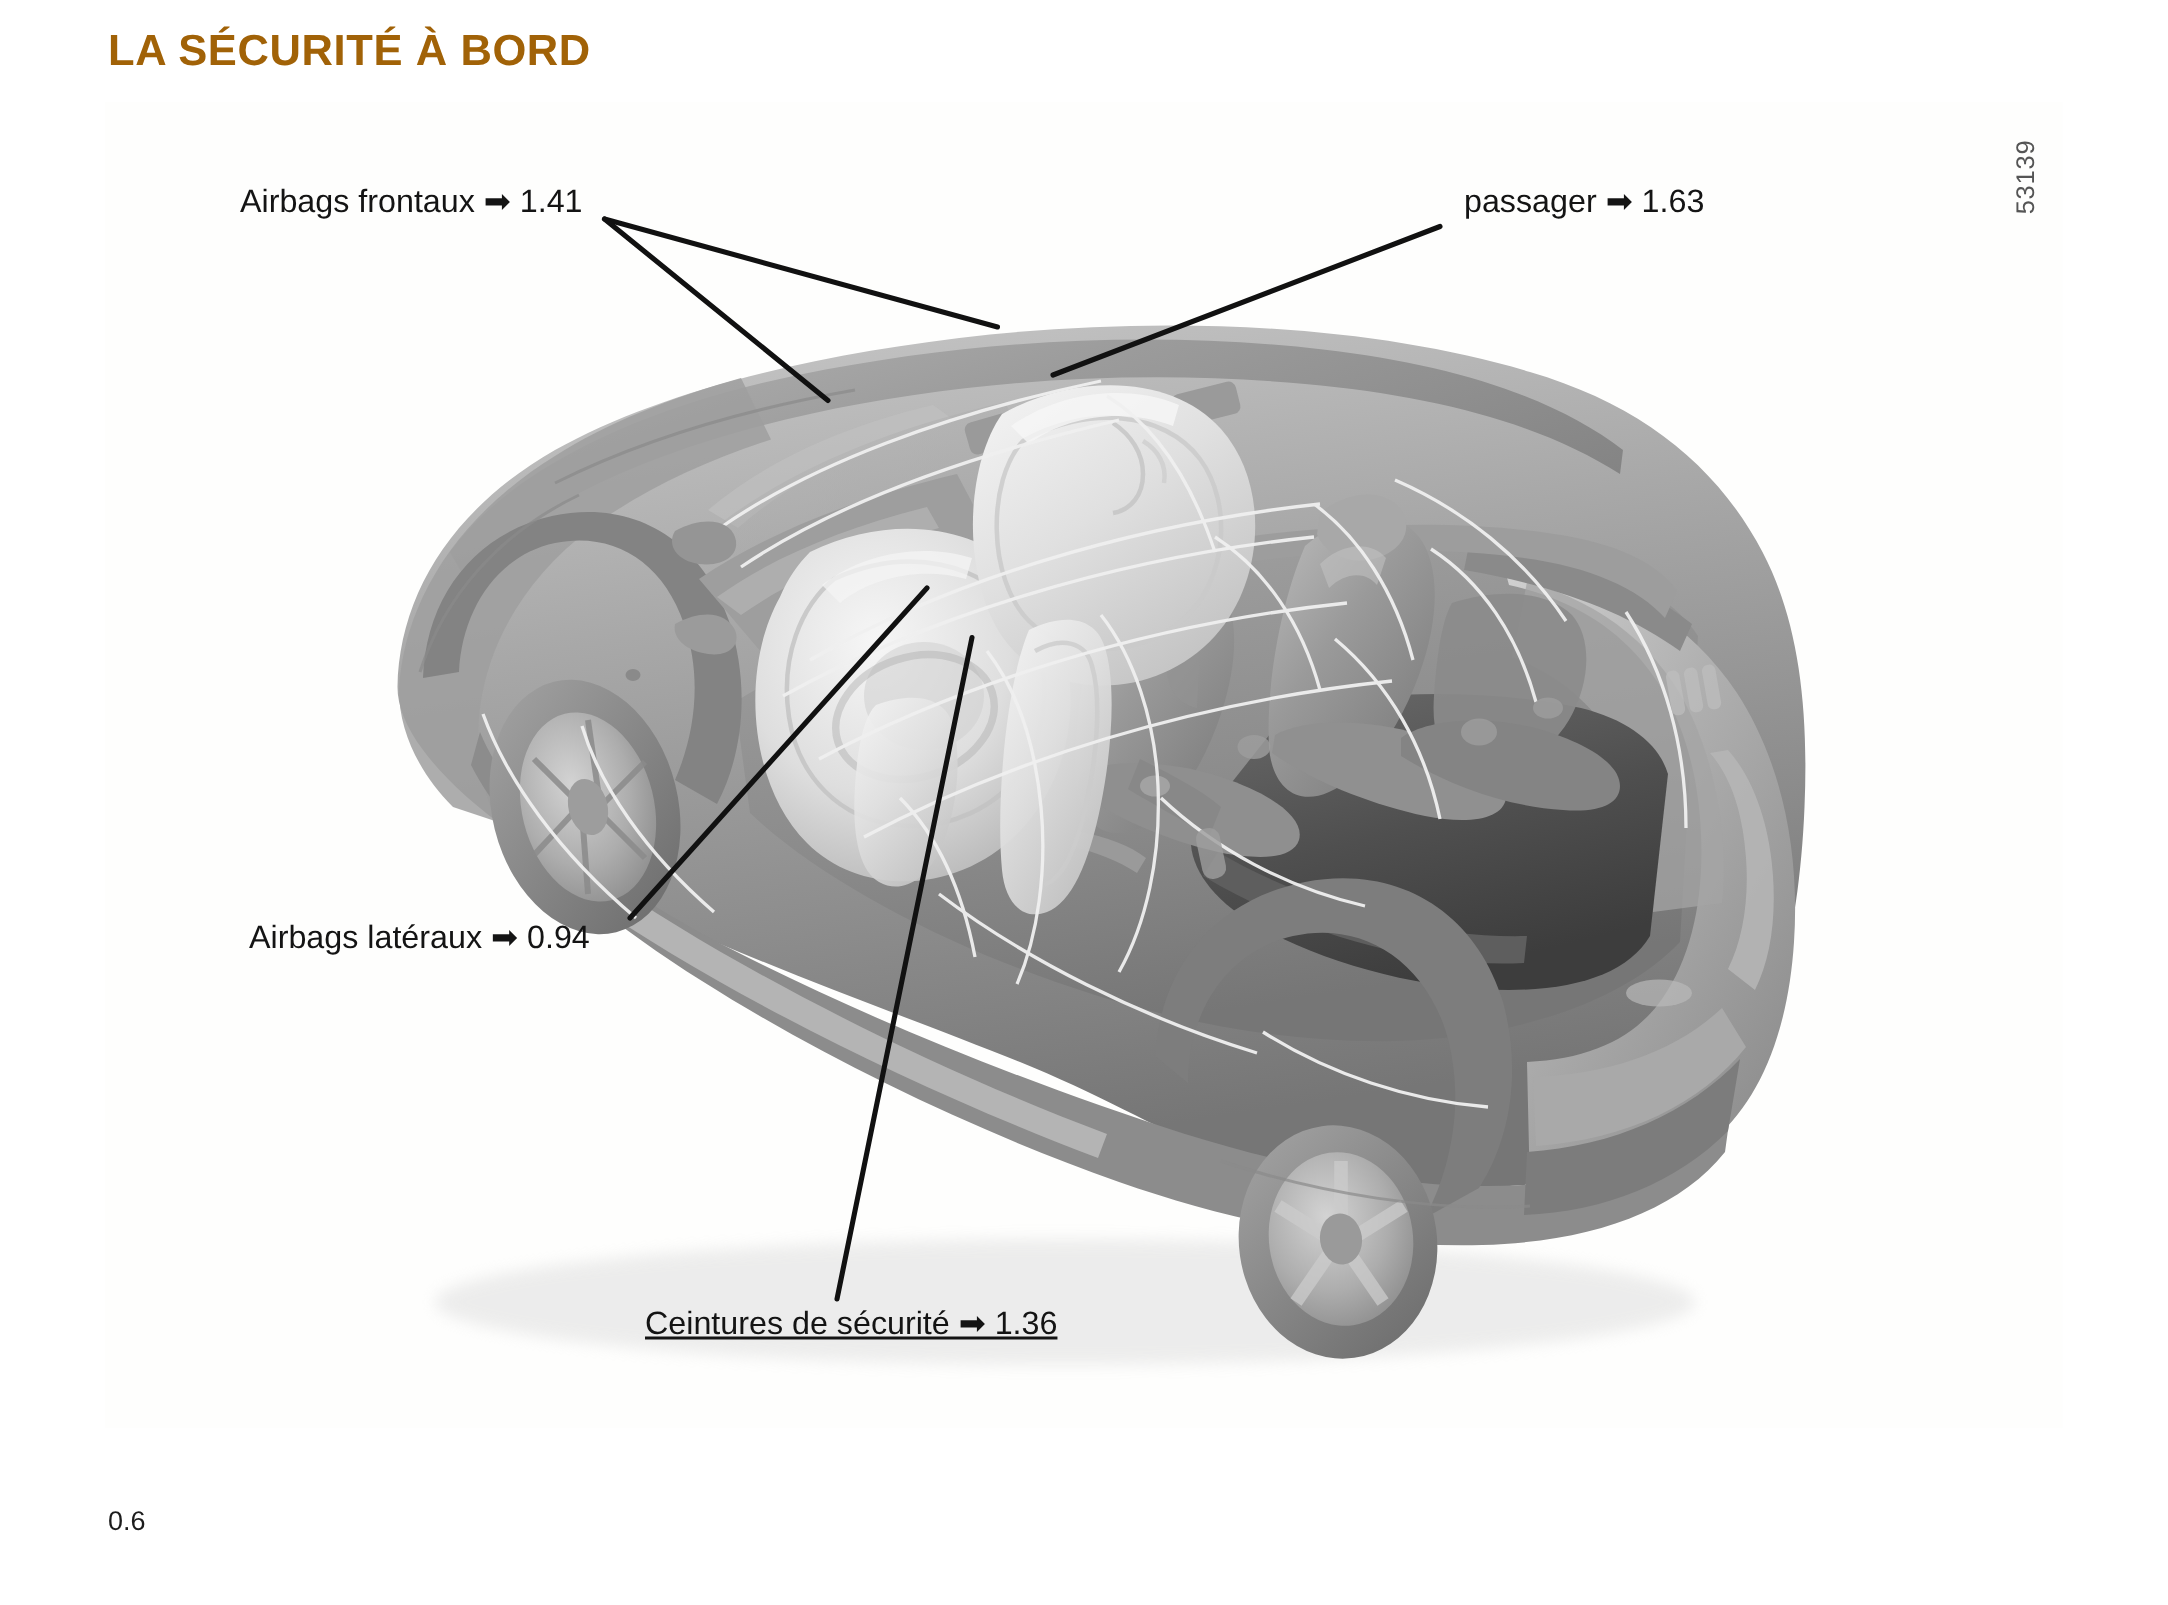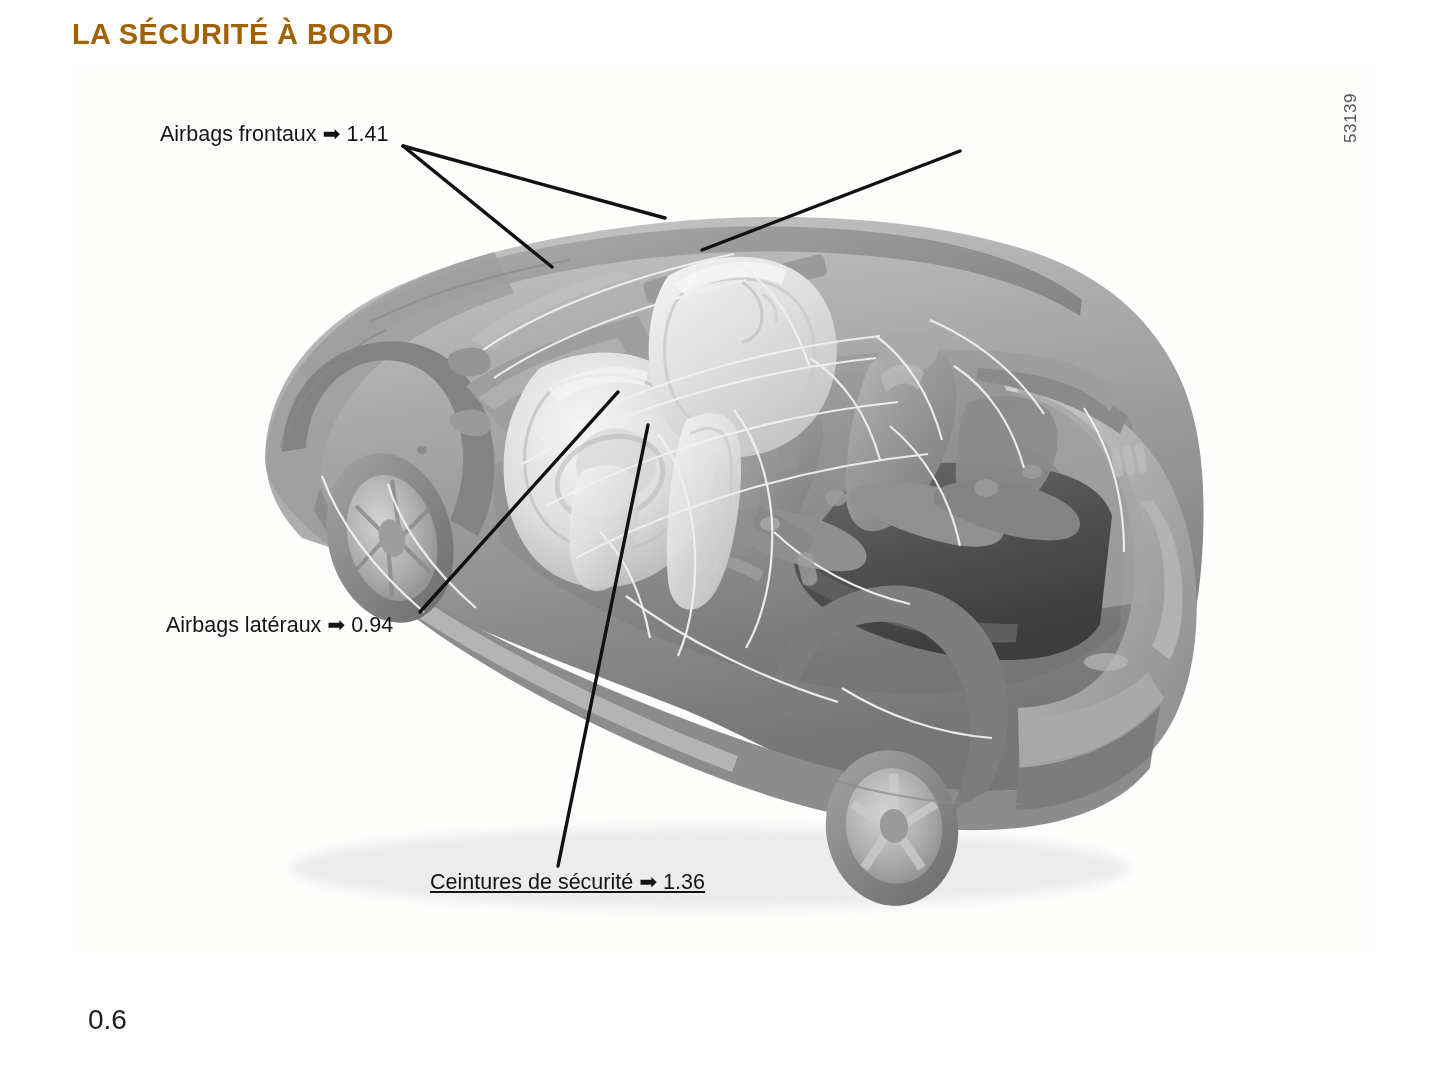--- a/index.html
+++ b/index.html
@@ -90,23 +90,22 @@
   }
   #callout-passenger-inhibition .line-2 { display: block; }
   #callout-lateral-airbags { left: 166px; top: 612px; }
   #callout-seatbelts { left: 430px; top: 869px; text-decoration: underline; }
 
   
   #page-number {
     position: absolute;
     left: 72px;
     top: 1004px;
-    font-size: 28px;
+    font-size: 18px;
     color: #1c1c1c;
-    margin-left: 16px;
   }
 </style>
 </head>
 <body>
 
 <div id="page-title">LA SÉCURITÉ À BORD</div>
 
 <div id="illustration-panel">
 
   <svg id="figure-svg" viewBox="0 0 1305 884">
@@ -531,20 +530,21 @@
 
 <div id="figure-ref">
   <span>53139</span>
 </div>
 
 <div class="callout" id="callout-frontal-airbags">
   <span>Airbags frontaux ➡ 1.41</span>
 </div>
 
 <div class="callout" id="callout-passenger-inhibition">
+  <span class="line-2">passager ➡ 1.63</span>
 </div>
 
 <div class="callout" id="callout-lateral-airbags">
   <span>Airbags latéraux ➡ 0.94</span>
 </div>
 
 <div class="callout" id="callout-seatbelts">
   <span>Ceintures de sécurité ➡ 1.36</span>
 </div>
 

